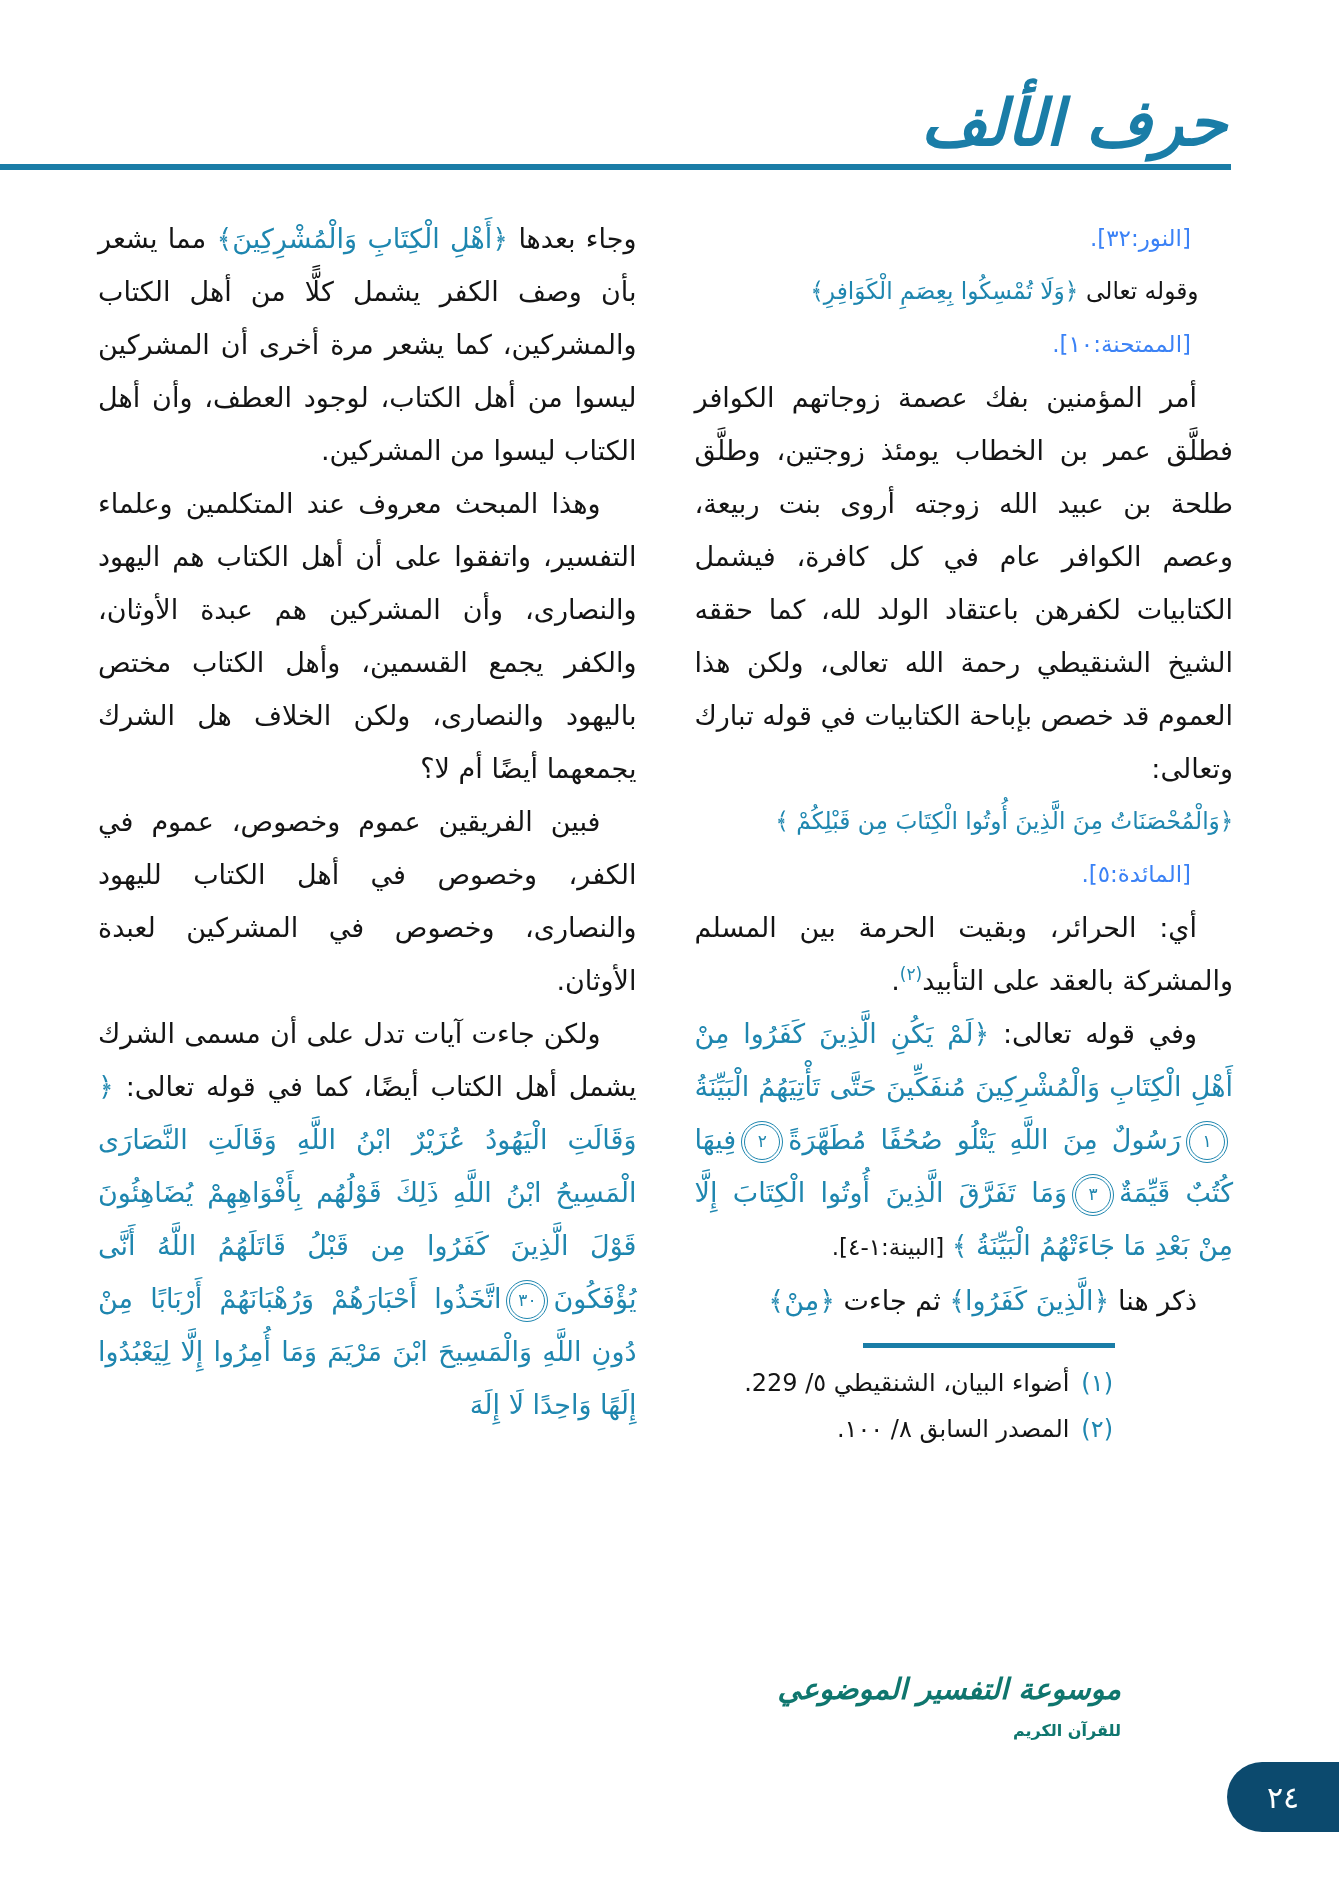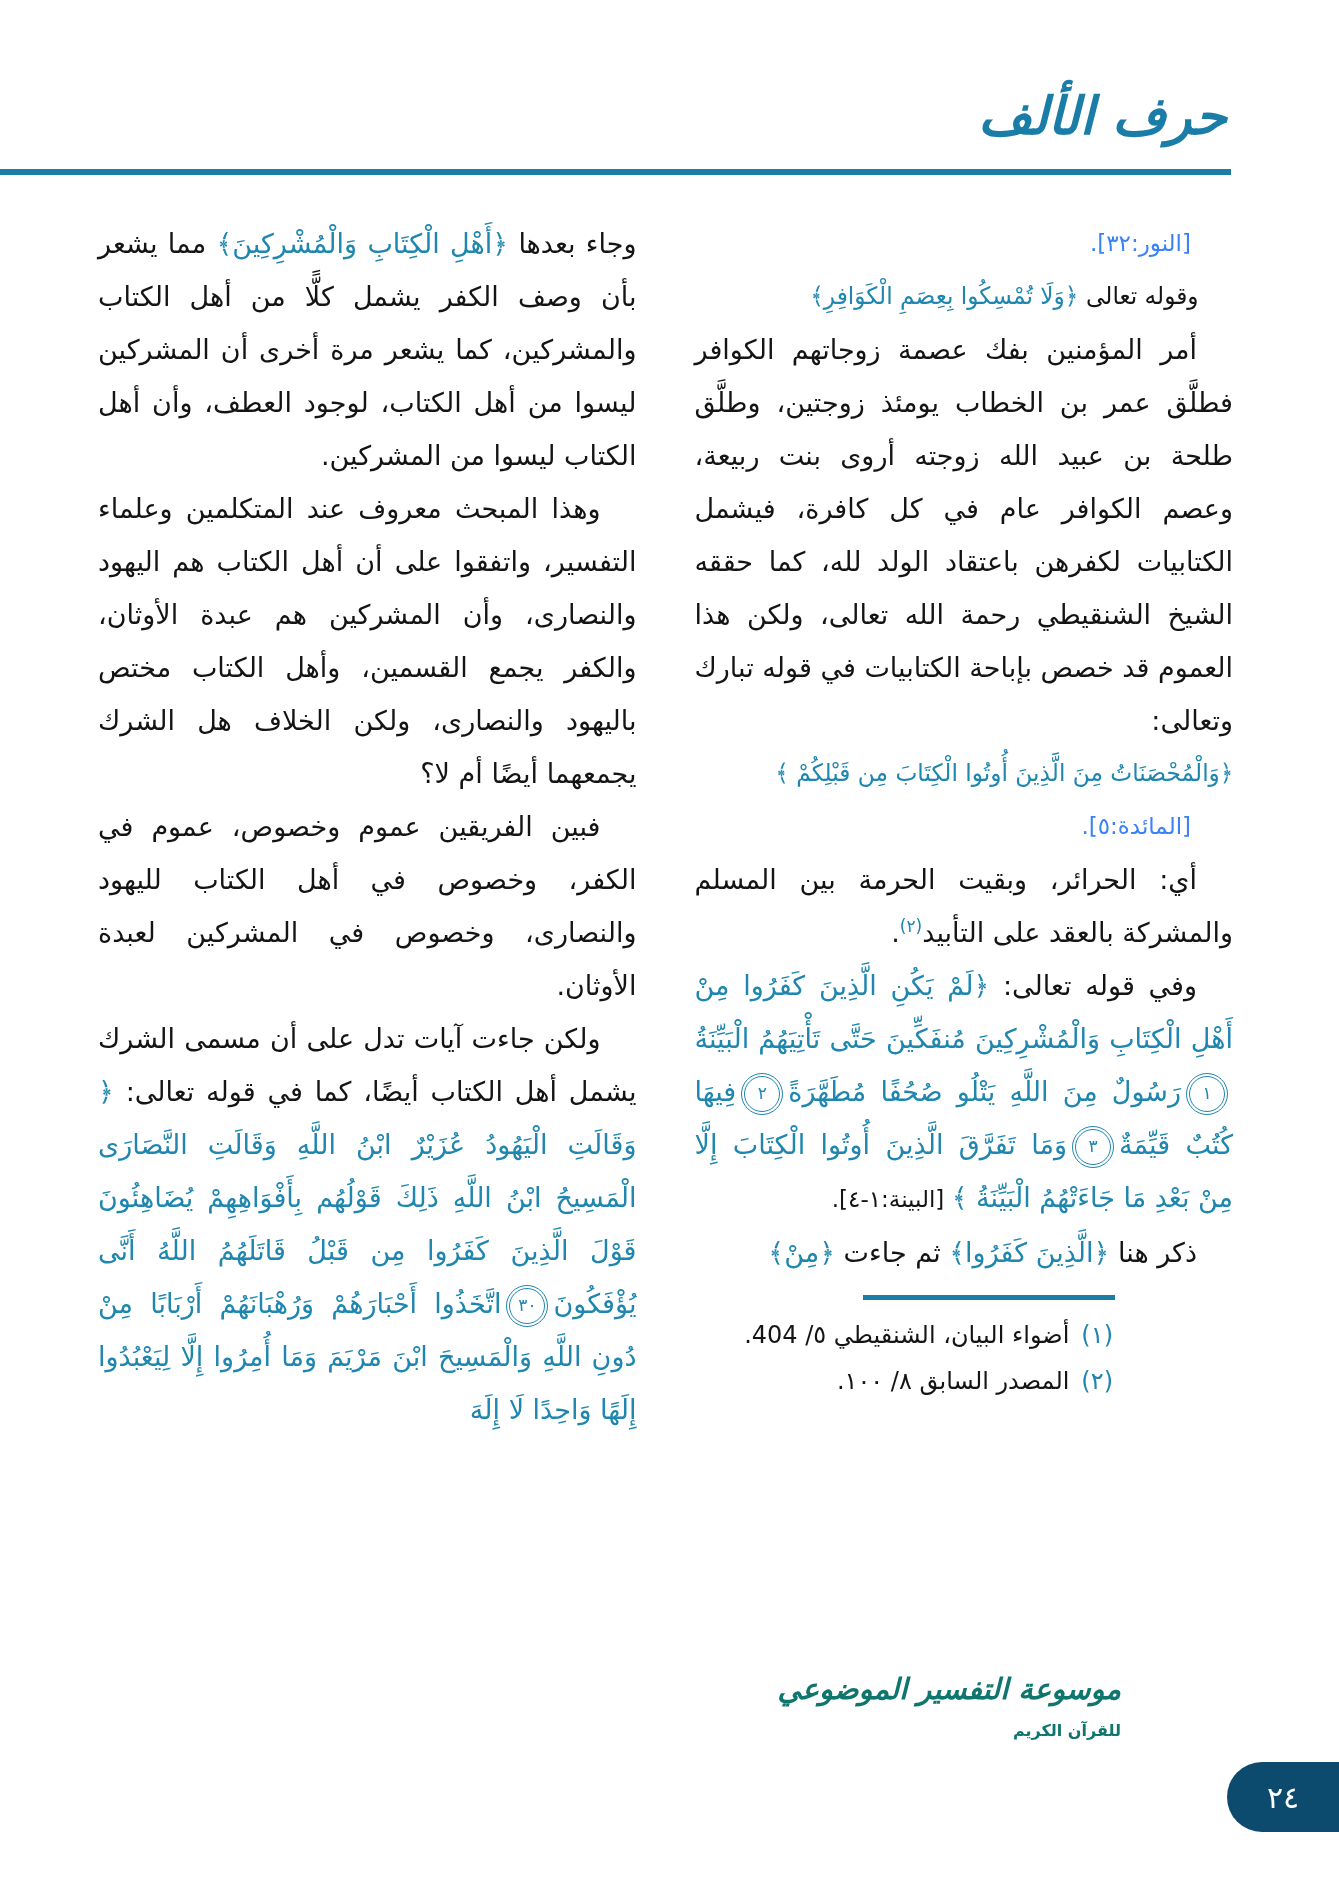--- a/index.html
+++ b/index.html
@@ -11,23 +11,23 @@
     position: relative;
     width: 1339px; height: 1890px;
     background: #ffffff;
     overflow: hidden;
     color: #141414;
     direction: rtl;
   }
   
   .chapter-title {
     margin: 0;
-    padding: 88px 112px 24px 0;
+    padding: 88px 112px 6px 0;
     text-align: right;
-    font-size: 52px;
+    font-size: 64px;
     font-weight: bold;
     font-style: italic;
     color: #1a7da7;
     line-height: 1.1;
     letter-spacing: -1px;
     border-radius: 27px;
   }
   .header-rule {
     height: 6px;
     background: #1a7da7;
@@ -151,36 +151,37 @@
   </header>
 
   <main class="columns">
 
     <section class="col">
       <div class="sura-ref">[النور:٣٢].</div>
 
 
       <p class="para one-line"><span>وقوله تعالى </span><span class="quran">﴿وَلَا تُمْسِكُوا بِعِصَمِ الْكَوَافِرِ﴾</span></p>
 
+      <div class="sura-ref">[الممتحنة:١٠].</div>
 
       <p class="para">أمر المؤمنين بفك عصمة زوجاتهم الكوافر فطلَّق عمر بن الخطاب يومئذ زوجتين، وطلَّق طلحة بن عبيد الله زوجته أروى بنت ربيعة، وعصم الكوافر عام في كل كافرة، فيشمل الكتابيات لكفرهن باعتقاد الولد لله، كما حققه الشيخ الشنقيطي رحمة الله تعالى، ولكن هذا العموم قد خصص بإباحة الكتابيات في قوله تبارك وتعالى:</p>
 
       <div class="verse-line">﴿وَالْمُحْصَنَاتُ مِنَ الَّذِينَ أُوتُوا الْكِتَابَ مِن قَبْلِكُمْ ﴾</div>
 
       <div class="sura-ref">[المائدة:٥].</div>
 
       <p class="para"><span>أي: الحرائر، وبقيت الحرمة بين المسلم والمشركة بالعقد على التأبيد</span><sup class="note-ref">(٢)</sup><span>.</span></p>
 
       <p class="para"><span>وفي قوله تعالى: </span><span class="quran">﴿لَمْ يَكُنِ الَّذِينَ كَفَرُوا مِنْ أَهْلِ الْكِتَابِ وَالْمُشْرِكِينَ مُنفَكِّينَ حَتَّى تَأْتِيَهُمُ الْبَيِّنَةُ</span><span class="ayah-num">١</span><span class="quran">رَسُولٌ مِنَ اللَّهِ يَتْلُو صُحُفًا مُطَهَّرَةً</span><span class="ayah-num">٢</span><span class="quran">فِيهَا كُتُبٌ قَيِّمَةٌ</span><span class="ayah-num">٣</span><span class="quran">وَمَا تَفَرَّقَ الَّذِينَ أُوتُوا الْكِتَابَ إِلَّا مِنْ بَعْدِ مَا جَاءَتْهُمُ الْبَيِّنَةُ ﴾</span><span class="sura-ref-inline"> [البينة:١-٤].</span></p>
 
       <p class="para"><span>ذكر هنا </span><span class="quran">﴿الَّذِينَ كَفَرُوا﴾</span><span> ثم جاءت </span><span class="quran">﴿مِنْ﴾</span></p>
 
       <div class="footnotes">
         <div class="footnote-rule"></div>
-        <div class="footnote"><span class="fn-num">(١)</span><span class="fn-text">أضواء البيان، الشنقيطي ٥/ 404.</span></div>
+        <div class="footnote"><span class="fn-num">(١)</span><span class="fn-text">أضواء البيان، الشنقيطي ٥/ 229.</span></div>
         <div class="footnote"><span class="fn-num">(٢)</span><span class="fn-text">المصدر السابق ٨/ ١٠٠.</span></div>
       </div>
     </section>
 
     <section class="col">
       <p class="para no-indent"><span>وجاء بعدها </span><span class="quran">﴿أَهْلِ الْكِتَابِ وَالْمُشْرِكِينَ﴾</span><span> مما يشعر بأن وصف الكفر يشمل كلًّا من أهل الكتاب والمشركين، كما يشعر مرة أخرى أن المشركين ليسوا من أهل الكتاب، لوجود العطف، وأن أهل الكتاب ليسوا من المشركين.</span></p>
 
       <p class="para">وهذا المبحث معروف عند المتكلمين وعلماء التفسير، واتفقوا على أن أهل الكتاب هم اليهود والنصارى، وأن المشركين هم عبدة الأوثان، والكفر يجمع القسمين، وأهل الكتاب مختص باليهود والنصارى، ولكن الخلاف هل الشرك يجمعهما أيضًا أم لا؟</p>
 
       <p class="para">فبين الفريقين عموم وخصوص، عموم في الكفر، وخصوص في أهل الكتاب لليهود والنصارى، وخصوص في المشركين لعبدة الأوثان.</p>

